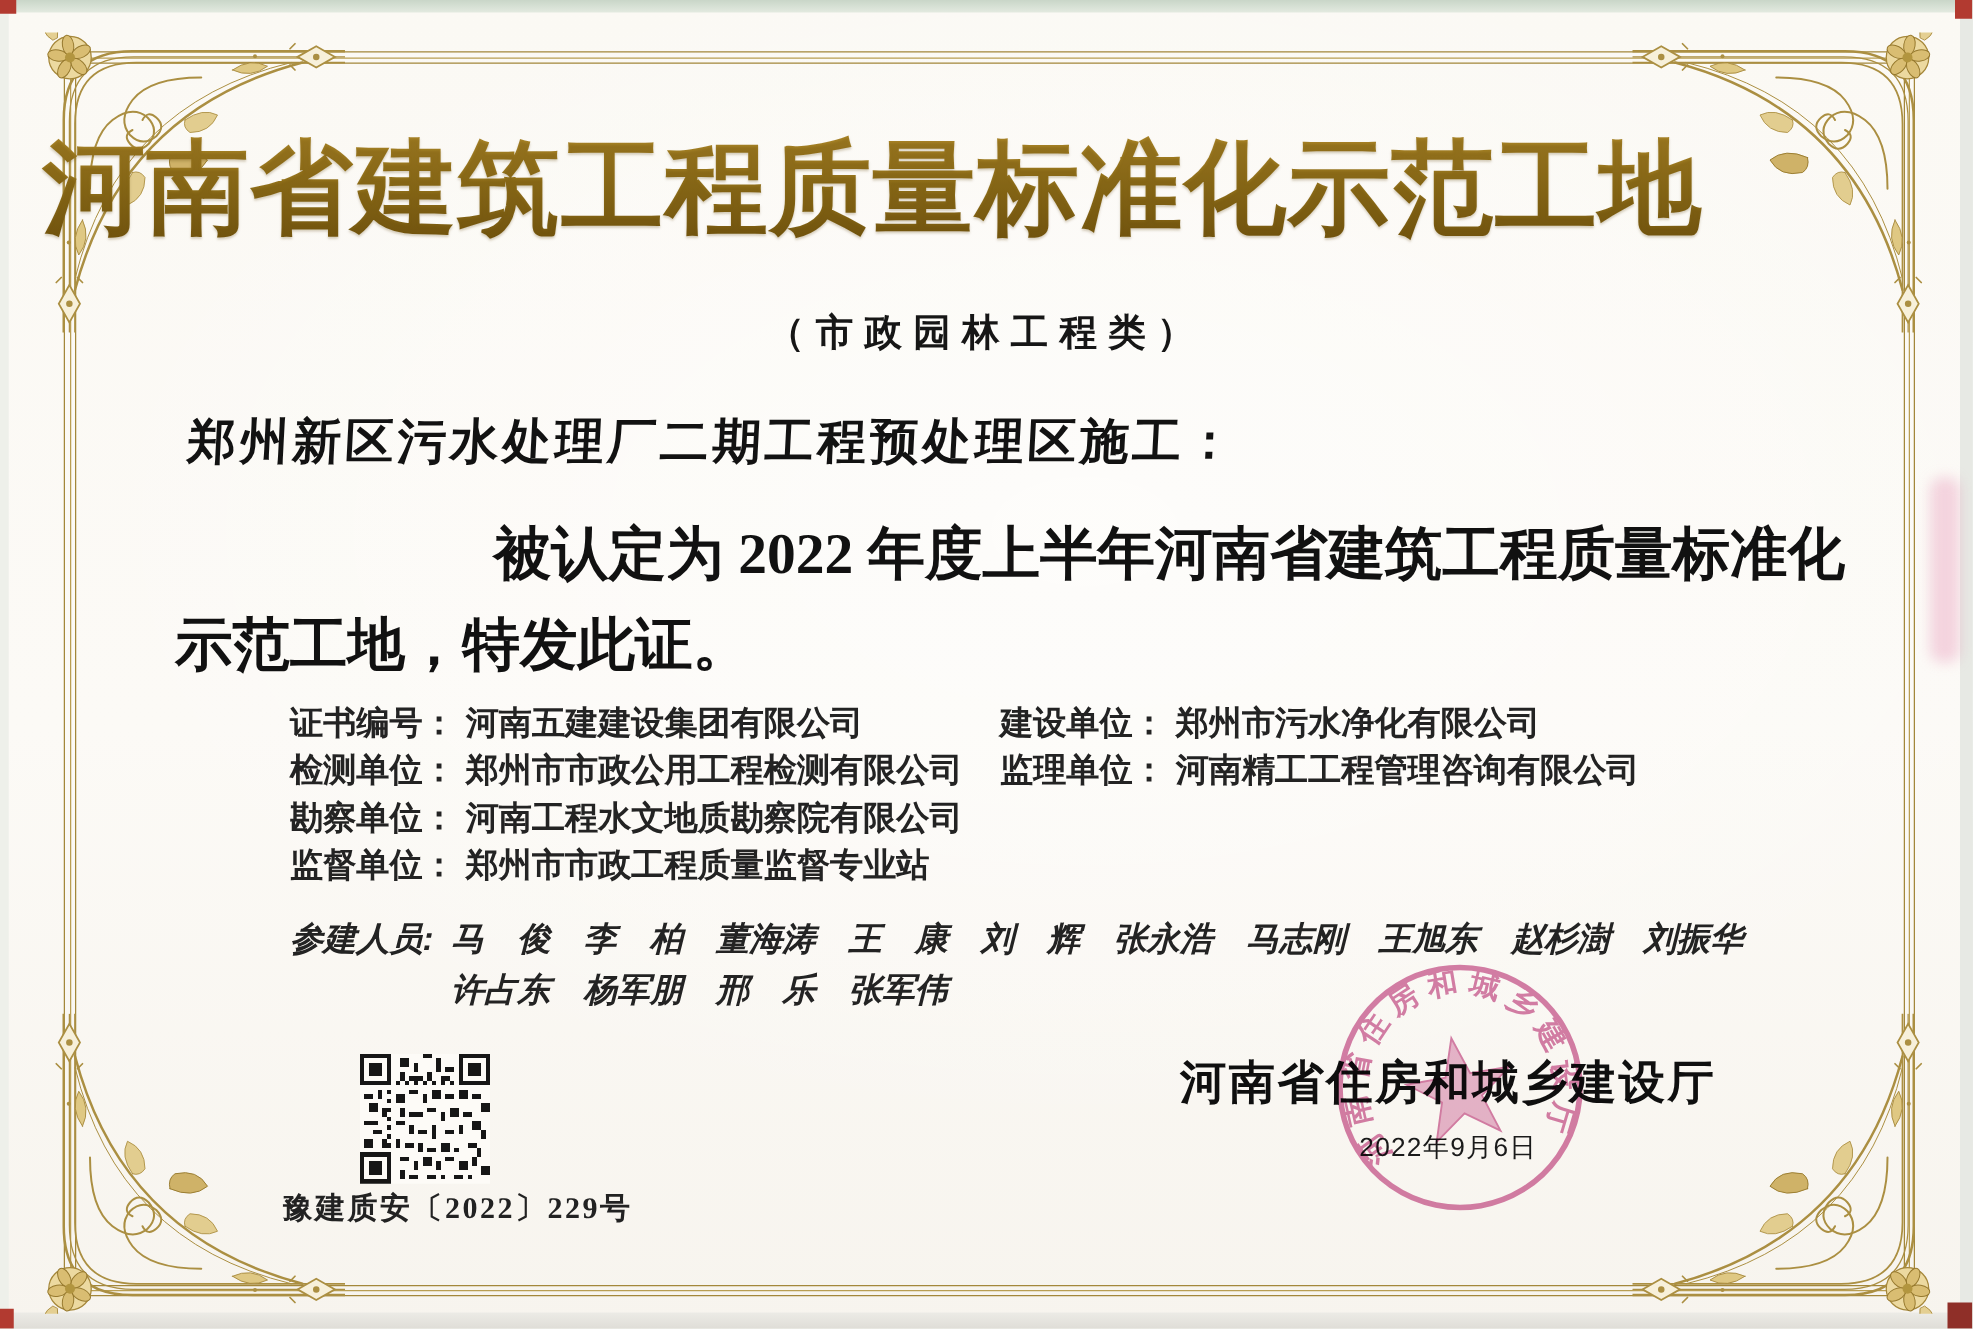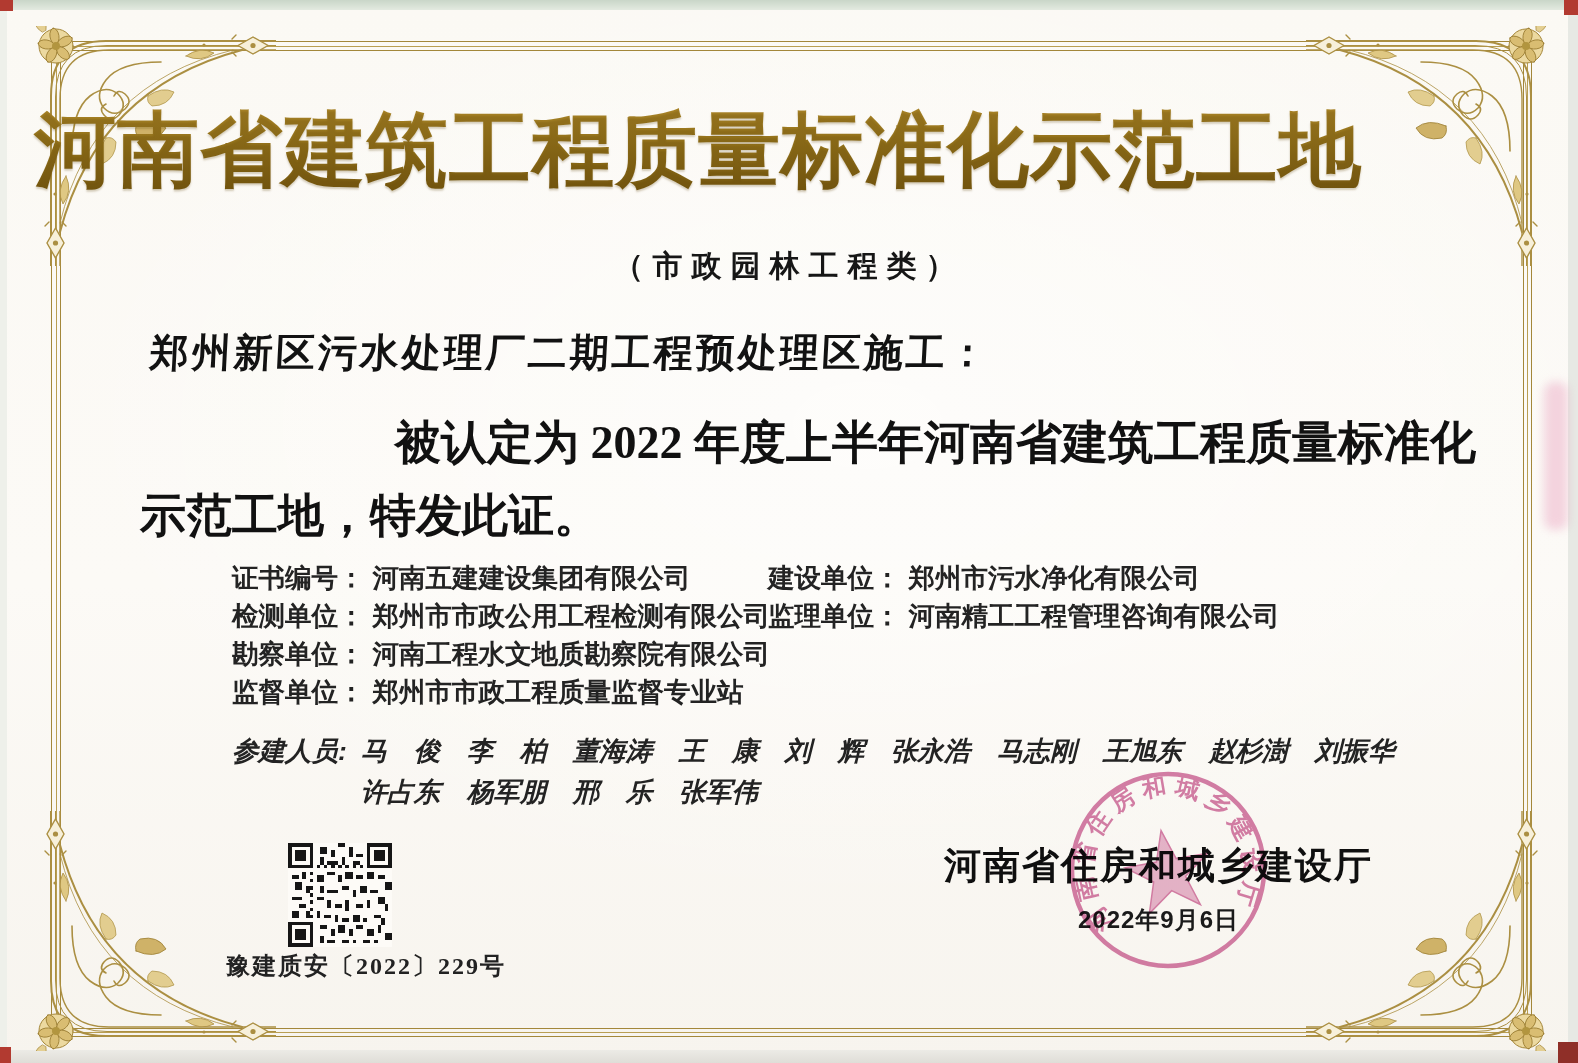--- a/index.html
+++ b/index.html
@@ -38,33 +38,33 @@
   .cert-no{position:absolute;top:249px;right:146px;font-size:27px;font-weight:700;color:#141414;
            font-family:"Liberation Serif",serif;letter-spacing:1px;}
   .recipient{position:absolute;left:150px;top:326px;font-size:39px;font-weight:700;color:#121212;
              transform:skewX(-3deg);letter-spacing:3px;}
   .body-par{position:absolute;left:140px;top:406px;width:1336px;font-size:46px;font-weight:700;
             color:#111;line-height:73px;}
   .body-par .l1{text-indent:96px;text-align:right;}
   .units{position:absolute;top:559px;font-family:"Liberation Sans","DejaVu Sans",sans-serif;
          font-size:26.5px;font-weight:700;color:#232323;line-height:38px;white-space:nowrap;}
   .units.left{left:232px;}
-  .units.right{left:768px;}
+  .units.right{left:800px;}
   .u-value{margin-left:8px;}
   .personnel{position:absolute;left:232px;top:731px;display:flex;
              font-family:"Liberation Sans","DejaVu Sans",sans-serif;
              font-size:26.5px;font-weight:700;color:#232323;line-height:41px;white-space:nowrap;font-style:italic;}
   .p-label{margin-right:14px;}
   .qr{position:absolute;left:288px;top:843px;width:104px;height:104px;}
   .doc-no{position:absolute;left:226px;top:950px;font-size:24px;font-weight:700;
           color:#222;letter-spacing:2px;}
   .issuer-block{position:absolute;left:886px;top:841px;width:545px;text-align:center;}
   .issuer{font-size:37px;font-weight:700;color:#0f0f0f;letter-spacing:2px;}
   .date{margin-top:13px;font-family:"Liberation Sans","DejaVu Sans",sans-serif;
-        font-size:24px;font-weight:700;color:#1a1a1a;letter-spacing:1px;text-align:center;}
+        font-size:21px;font-weight:400;color:#1a1a1a;letter-spacing:1px;text-align:center;}
   .seal{position:absolute;left:1066px;top:768px;width:204px;height:204px;mix-blend-mode:multiply;}
 </style>
 </head>
 <body>
 
 <div class="page">
 
   <div class="edge-top"></div>
   <div class="edge-left"></div>
   <div class="edge-right"></div>

